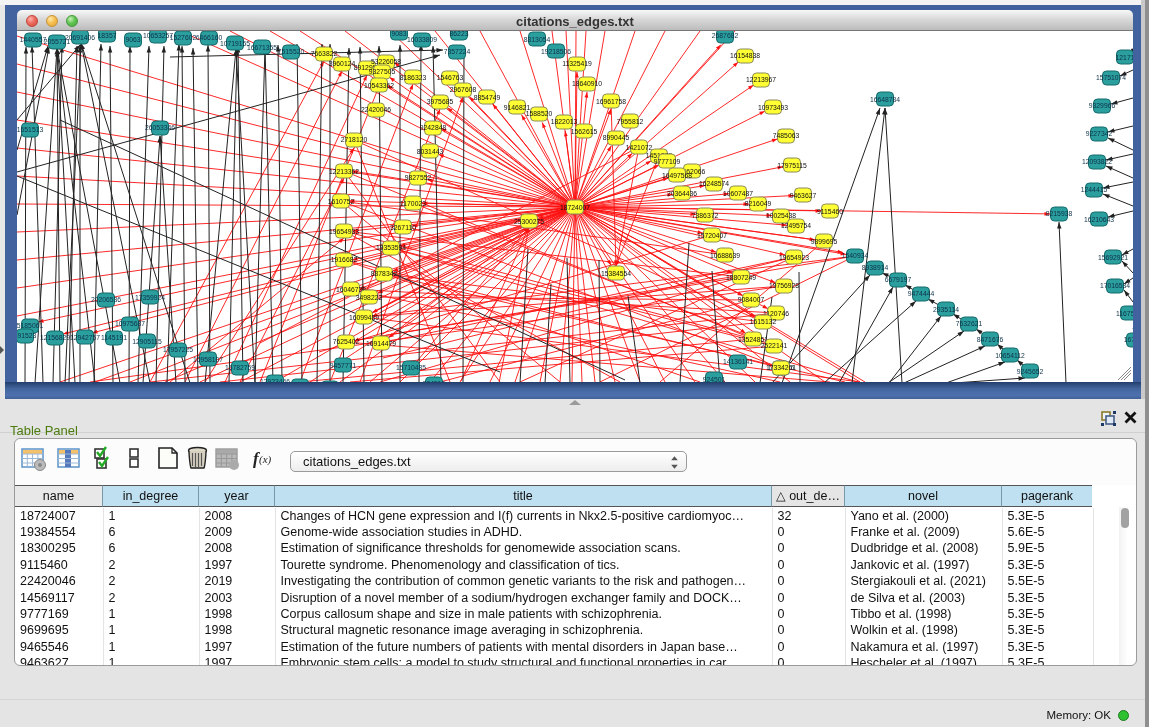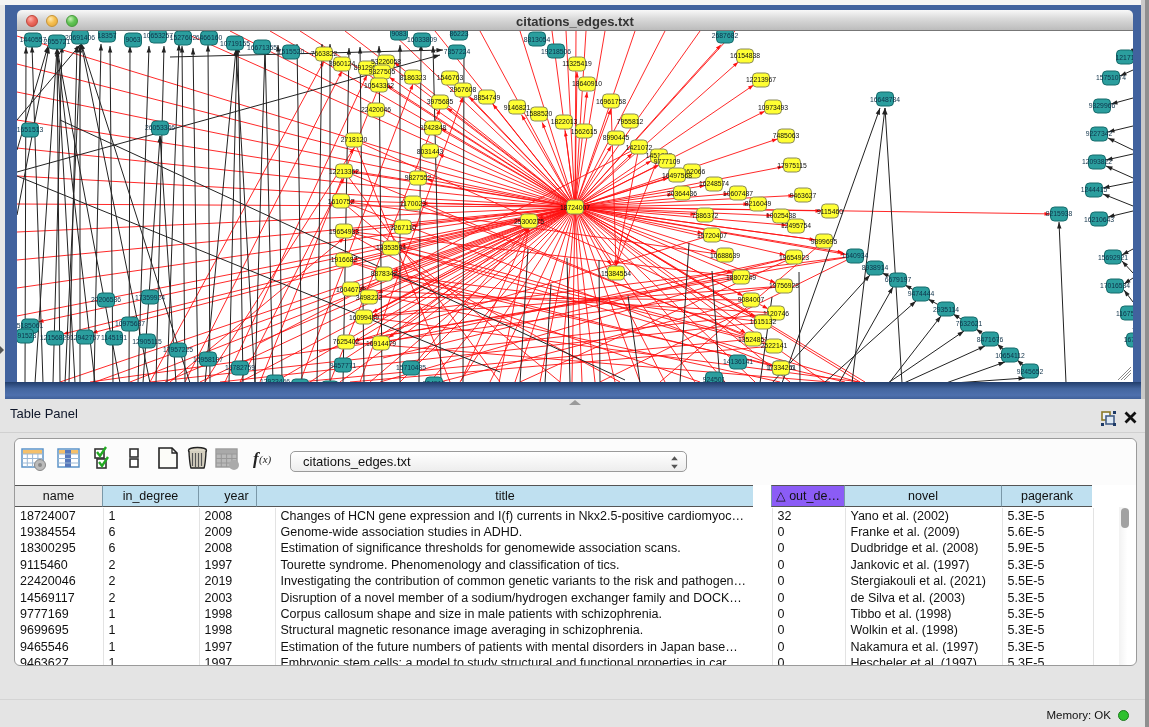--- a/index.html
+++ b/index.html
@@ -11,21 +11,21 @@
   background:linear-gradient(#223e6c,#44669f 40%,#4e70ad 78%,#41619a); }
 #window { position:absolute; left:17px; top:10px; width:1116px; height:372px; }
 #titlebar { position:absolute; left:0; top:0; width:1116px; height:21px;
   border-radius:5px 5px 0 0; background:linear-gradient(#f8f8f8,#d9d9d9 45%,#bcbcbc);
   border-bottom:1px solid #777; }
 #titlebar .tl { position:absolute; top:4.5px; width:12px; height:12px; border-radius:50%; }
 #title { position:absolute; left:0; right:0; top:3.5px; text-align:center; font-size:13px;
   font-weight:bold; color:#333; }
 #tablepanel { position:absolute; left:0px; top:399px; width:1145px; height:328px; background:#e4e4e4; }
 #tpheader { position:absolute; left:0; top:3px; width:1145px; height:31px; border-bottom:1px solid #d0d0d0;}
-#tpheader .lbl { position:absolute; left:10px; top:4px; font-size:13px; color:#0f172a; }
+#tpheader .lbl { position:absolute; left:10px; top:21px; font-size:13px; color:#4d7c0f; }
 #container { position:absolute; left:14px; top:39px; width:1123px; height:228px; background:#fff;
   border:1px solid #9a9a9a; border-radius:6px; overflow:hidden; }
 #toolbar { position:absolute; left:0; top:0; width:100%; height:46px; background:#fcfcfc; border-radius:6px 6px 0 0; }
 #combo { position:absolute; left:275px; top:12px; width:397px; height:21px; border:1px solid #9a9a9a;
   border-radius:5px; background:linear-gradient(#ffffff,#ededed); font-size:13px; color:#111;
   line-height:20px; padding-left:12px; }
 table#grid { position:absolute; left:0px; top:68.5px; border-collapse:collapse; table-layout:fixed;
   font-size:12.5px; color:#111; }
 table#grid td { height:16.4px; padding:0 0 0 5px; white-space:nowrap; overflow:hidden; border-right:1px solid #e3e3e3; }
 #gridhead { position:absolute; left:0px; top:46px; height:22px; }
@@ -398,34 +398,34 @@
       <div id="combo">citations_edges.txt
         <svg style="position:absolute;right:7px;top:3px" width="9" height="15" viewBox="0 0 9 15">
           <path d="M1.2 5.2 L4.5 1.2 L7.8 5.2 Z M1.2 9.8 L4.5 13.8 L7.8 9.8 Z" fill="#555"></path>
         </svg>
       </div>
     </div>
     <div id="gridhead">
         <div class="hc" style="left:-1px;width:88px;background:#e8e8e8">name</div>
         <div class="hc" style="left:87px;width:96px;background:#bfe0f0">in_degree</div>
         <div class="hc" style="left:183px;width:76px;background:#bfe0f0">year</div>
-        <div class="hc" style="left:241px;width:497px;background:#bfe0f0">title</div>
-        <div class="hc" style="left:756px;width:73px;background:#8b5cf6">△ out_de…</div>
+        <div class="hc" style="left:259px;width:497px;background:#bfe0f0">title</div>
+        <div class="hc" style="left:756px;width:73px;background:#e5e5e5">△ out_de…</div>
         <div class="hc" style="left:829px;width:157px;background:#bfe0f0">novel</div>
         <div class="hc" style="left:986px;width:91px;background:#bfe0f0">pagerank</div>
       </div>
     <table id="grid">
         <tbody>
 <tr>
             <td style="width:88px">18724007</td>
             <td style="width:96px">1</td>
             <td style="width:76px">2008</td>
             <td style="width:497px">Changes of HCN gene expression and I(f) currents in Nkx2.5-positive cardiomyoc…</td>
             <td style="width:73px">32</td>
-            <td style="width:157px">Yano et al. (2002)</td>
+            <td style="width:157px">Yano et al. (2000)</td>
             <td style="width:91px">5.3E-5</td>
           </tr>
 <tr>
             <td style="width:88px">19384554</td>
             <td style="width:96px">6</td>
             <td style="width:76px">2009</td>
             <td style="width:497px">Genome-wide association studies in ADHD.</td>
             <td style="width:73px">0</td>
             <td style="width:157px">Franke et al. (2009)</td>
             <td style="width:91px">5.6E-5</td>

